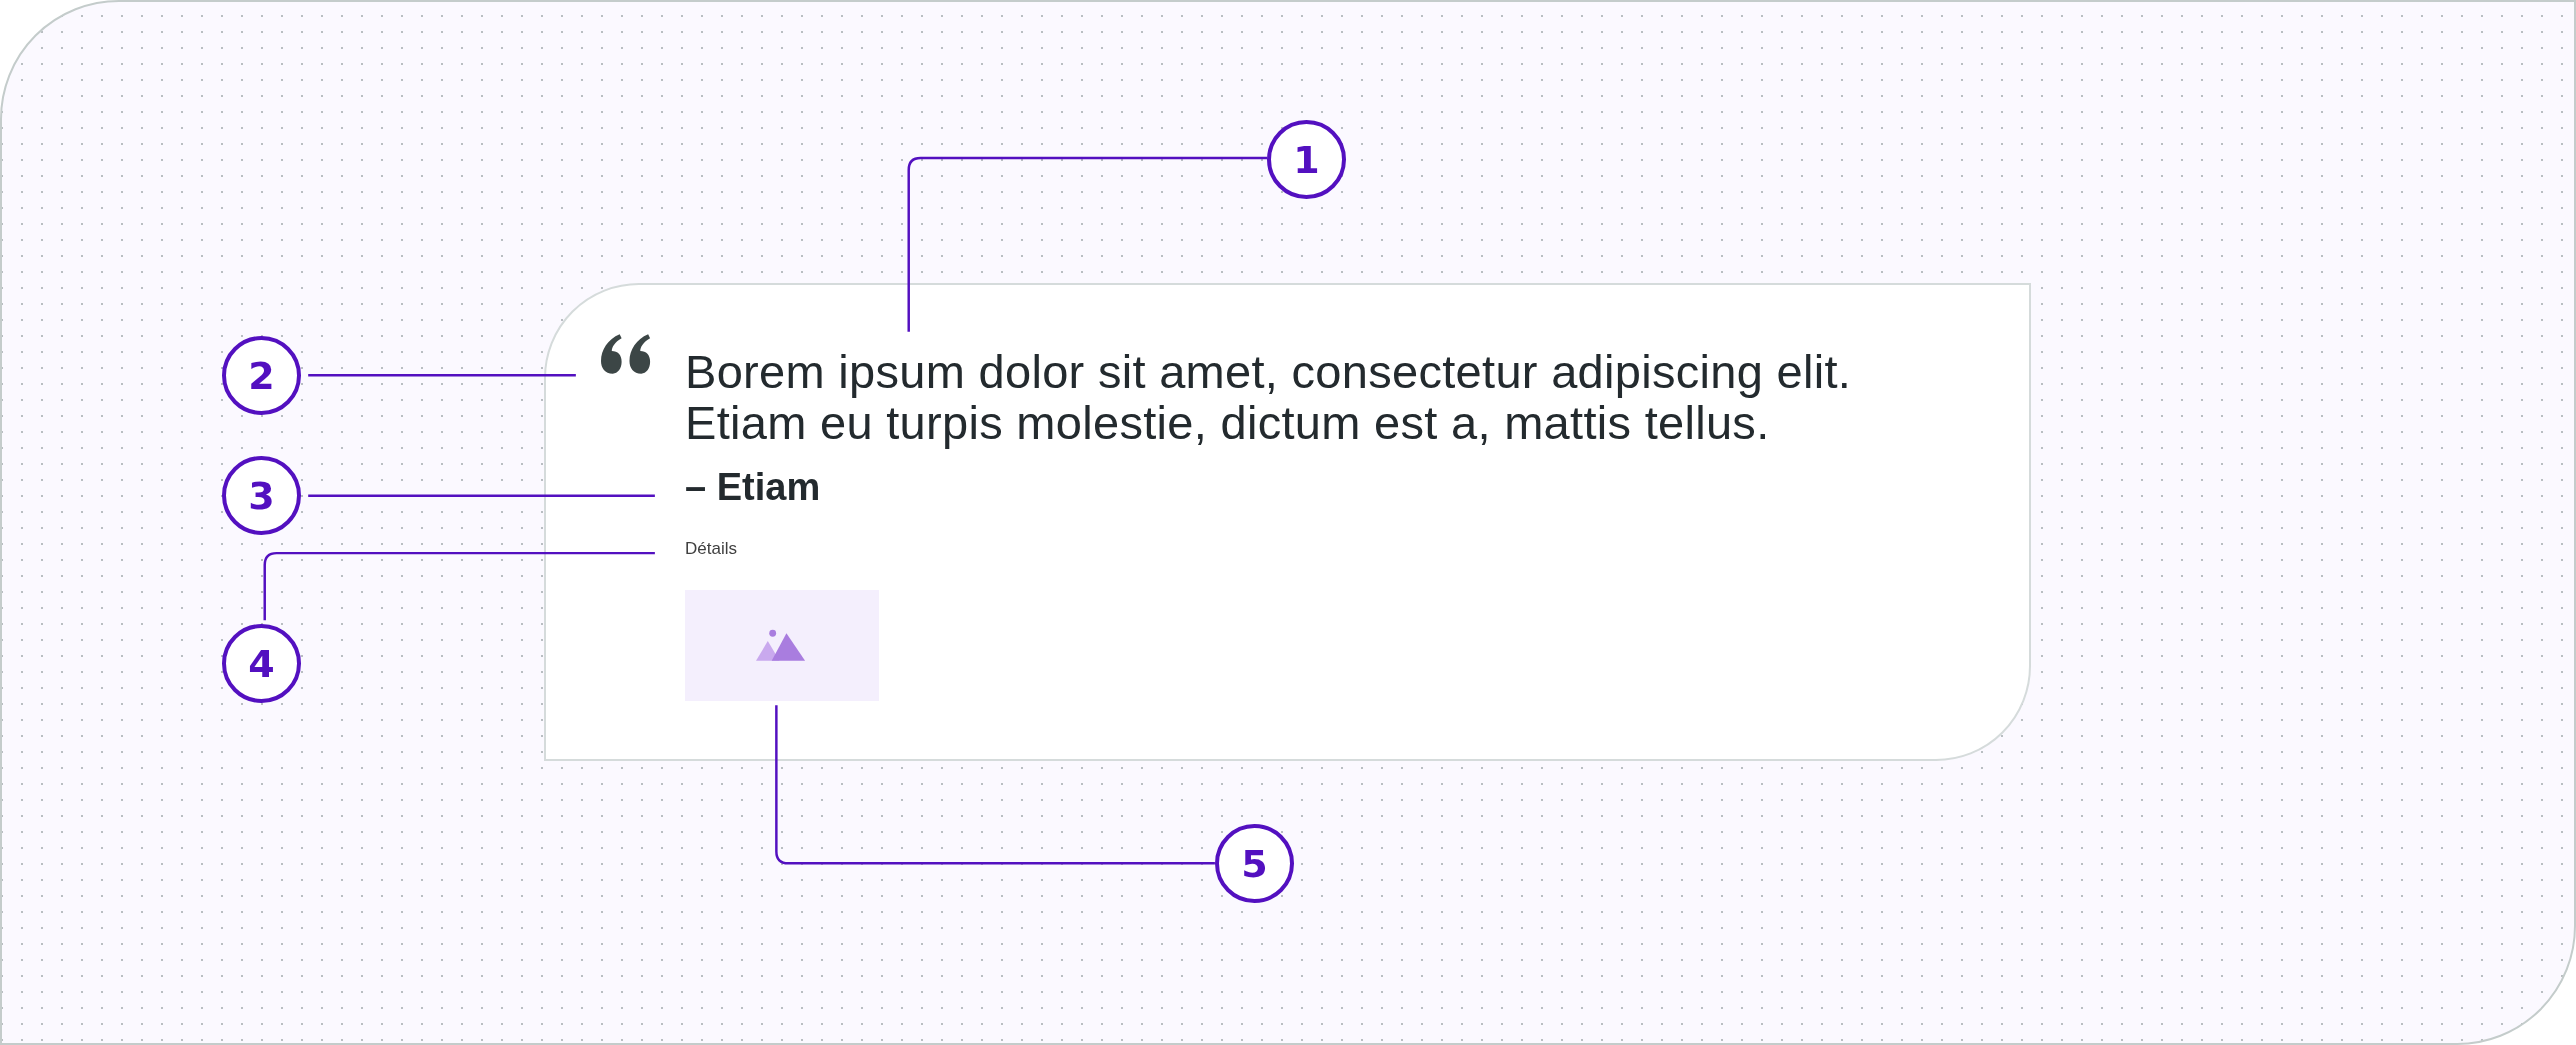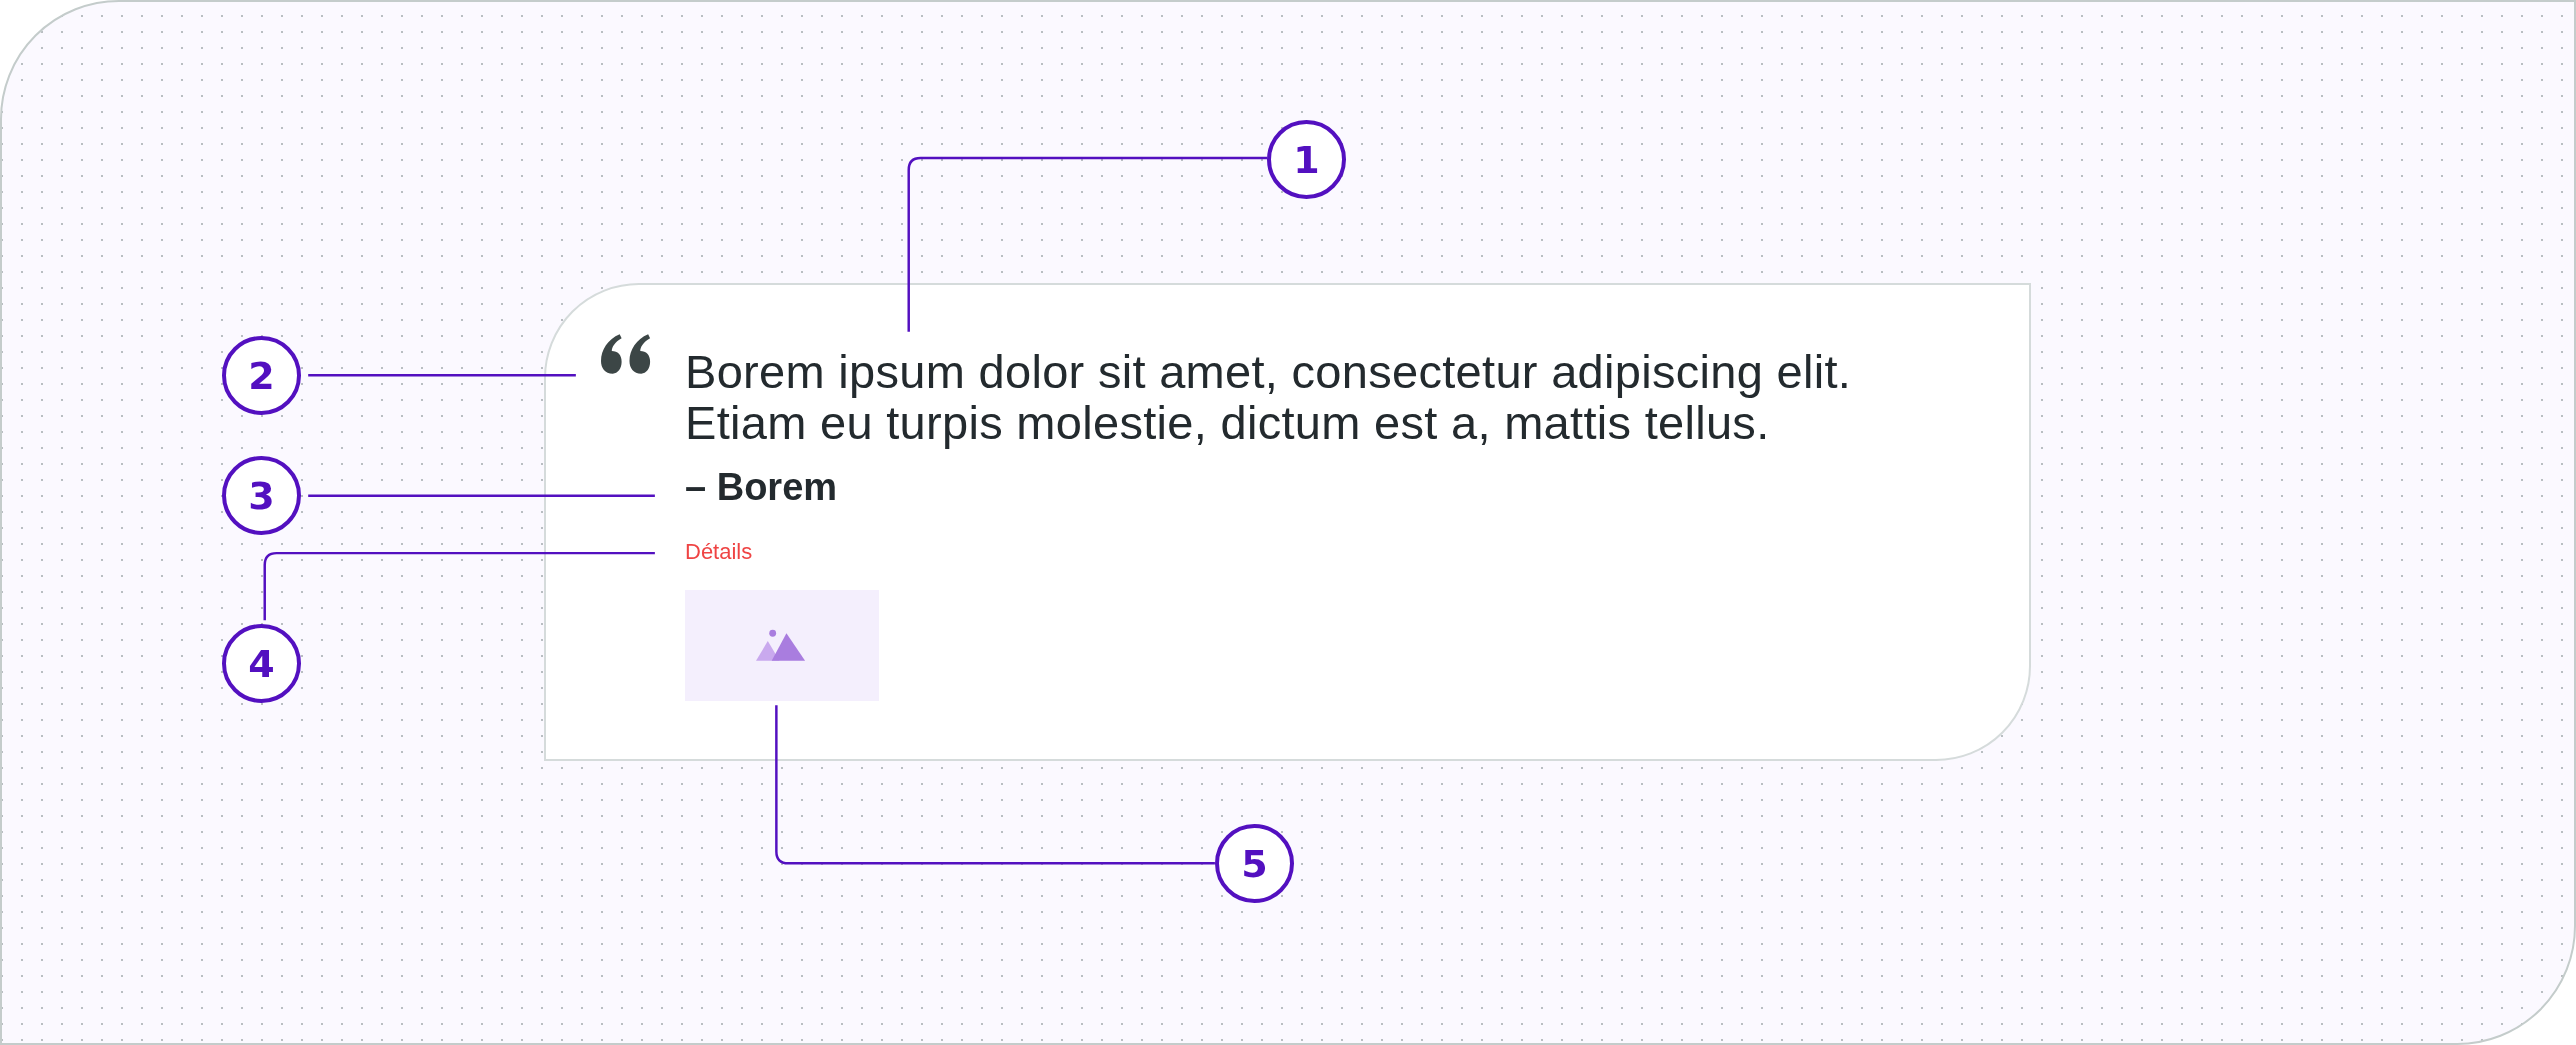--- a/index.html
+++ b/index.html
@@ -32,21 +32,21 @@
       position: absolute; left: 685px; top: 346px; width: 1284px;
       font-size: 47px; line-height: 51px; color: #232a2e;
       letter-spacing: 0.3px;
     }
     .author {
       position: absolute; left: 685px; top: 466px;
       font-size: 38px; font-weight: bold; color: #232a2e;
     }
     .details {
       position: absolute; left: 685px; top: 539px;
-      font-size: 22px; color: #ef4444;
+      font-size: 17px; color: #404040;
     }
     .image-placeholder {
       position: absolute; left: 685px; top: 590px; width: 194px; height: 111px;
       background: #f4effd;
       display: flex; align-items: center; justify-content: center;
     }
     svg.callouts { position: absolute; left: 0; top: 0; width: 2576px; height: 1045px; pointer-events: none; }
     .badge {
       position: absolute; width: 79px; height: 79px; border-radius: 50%;
       border: 4px solid #5310c0; background: #ffffff; box-sizing: border-box;
@@ -61,21 +61,21 @@
 <div class="frame"></div>
 
 <div class="card"></div>
 
 <svg class="quote-mark" viewBox="0 0 56 40">
   <path d="M12 40 C4 40 0 34 0 27 C0 16 7 5 19 0 L21 4 C14 8 11 13 11 17 C17 17 21 21 21 28 C21 35 17 40 12 40 Z" fill="#3c4646"></path>
   <path d="M41 40 C33 40 29 34 29 27 C29 16 36 5 48 0 L50 4 C43 8 40 13 40 17 C46 17 50 21 50 28 C50 35 46 40 41 40 Z" fill="#3c4646"></path>
 </svg>
 
 <div class="quote-text">Borem ipsum dolor sit amet, consectetur adipiscing elit. Etiam eu turpis molestie, dictum est a, mattis tellus.</div>
-<div class="author">– Borem</div>
+<div class="author">– Etiam</div>
 <div class="details">Détails</div>
 
 <div class="image-placeholder">
   <svg width="53" height="34" viewBox="0 0 54 34">
     <circle cx="17" cy="4" r="3.5" fill="#a97ddf"></circle>
     <polygon points="0,32 12,12 24,32" fill="#c9a9ee"></polygon>
     <polygon points="16,32 31,4 50,32" fill="#a97ddf"></polygon>
   </svg>
 </div>
 

